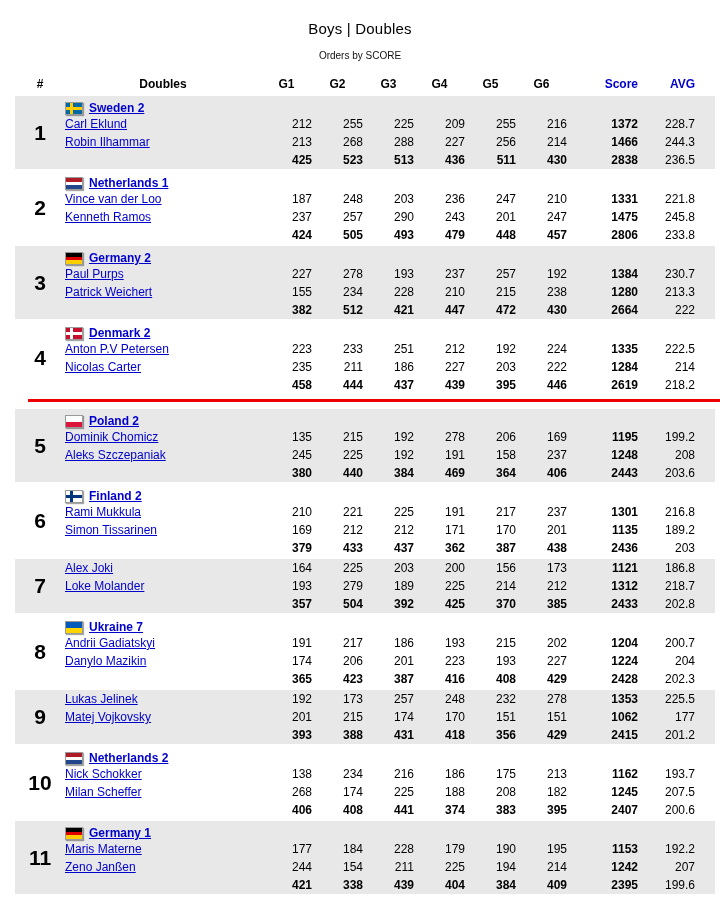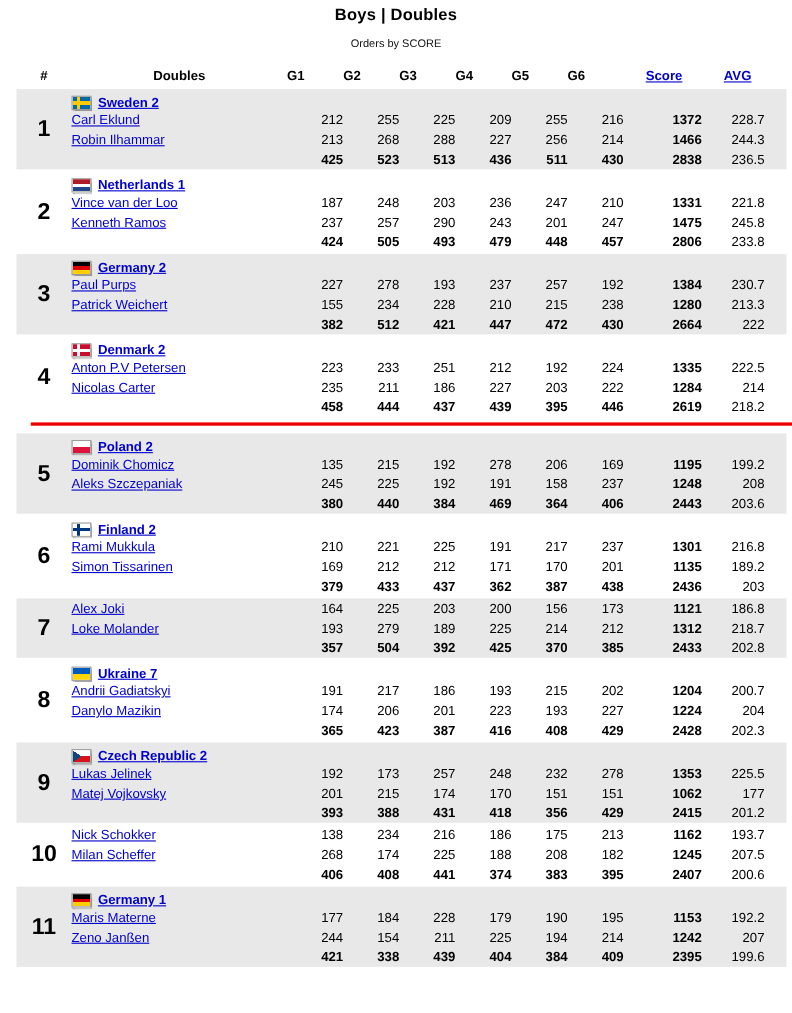--- a/index.html
+++ b/index.html
@@ -1,33 +1,33 @@
 <!DOCTYPE html>
 <html style="--link: #0000cc; --stripe: #e8e8e8; --cut: #ee0000;"><head>
 <meta charset="utf-8">
 <style>
   html,body{margin:0;padding:0;}
   body{
     width:720px;height:921px;overflow:hidden;background:#ffffff;
     font-family:"Liberation Sans","DejaVu Sans",sans-serif;color:#000;
   }
-  .page-title{padding-top:5px;font-size:15px;font-weight:bold;text-align:center;letter-spacing:.2px;}
+  .page-title{padding-top:20px;font-size:15px;font-weight:normal;text-align:center;letter-spacing:.2px;}
   .page-subtitle{font-size:10px;text-align:center;margin-top:13px;color:#111;}
 
   .header-row{
     display:grid;
     grid-template-columns:50px 196px repeat(6,51px) 71px 57px 20px;
     margin:14px 0 5px 15px;width:700px;
     font-size:12px;font-weight:bold;height:16px;align-items:end;
   }
   .h-rank{text-align:center;}
   .h-doubles{text-align:center;}
   .h-games{display:contents;}
-  .gh{text-align:left;}
-  .h-score,.h-avg{color:var(--link,#0000cc);text-decoration:underline;cursor:pointer;margin-left:20px;}
+  .gh{text-align:center;}
+  .h-score,.h-avg{text-align:right;color:var(--link,#0000cc);cursor:pointer;}
 
   .teams-list{margin-left:15px;width:700px;}
   .team-block{
     position:relative;box-sizing:border-box;
     padding-left:50px;margin-bottom:2px;width:700px;
   }
   .team-block.striped{background:var(--stripe,#e8e8e8);}
   .rank-cell{
     position:absolute;left:0;top:0;bottom:0;width:50px;
     display:flex;align-items:center;justify-content:center;
@@ -428,30 +428,20 @@
           <div class="cell num">387</div>
           <div class="cell num">416</div>
           <div class="cell num">408</div>
           <div class="cell num">429</div>
           <div class="cell num score-val">2428</div>
           <div class="cell avg-val">202.3</div>
         </div>
       </div>
       <div class="team-block striped">
         <div class="rank-cell">9</div>
-        <div class="line team-line">
-          <span class="flag">
-            <svg xmlns="http://www.w3.org/2000/svg" width="16" height="11" viewBox="0 0 16 11" shape-rendering="crispEdges">
-              <rect width="16" height="5.5" fill="#ffffff"></rect>
-              <rect y="5.5" width="16" height="5.5" fill="#d7141a"></rect>
-              <polygon points="0,0 8,5.5 0,11" fill="#11457e"></polygon>
-            </svg>
-          </span>
-          <a class="team-link">Czech Republic 2</a>
-        </div>
         <div class="line player-line">
           <a class="player-link">Lukas Jelinek</a>
           <div class="cell num">192</div>
           <div class="cell num">173</div>
           <div class="cell num">257</div>
           <div class="cell num">248</div>
           <div class="cell num">232</div>
           <div class="cell num">278</div>
           <div class="cell num score-val">1353</div>
           <div class="cell avg-val">225.5</div>
@@ -474,20 +464,30 @@
           <div class="cell num">431</div>
           <div class="cell num">418</div>
           <div class="cell num">356</div>
           <div class="cell num">429</div>
           <div class="cell num score-val">2415</div>
           <div class="cell avg-val">201.2</div>
         </div>
       </div>
       <div class="team-block">
         <div class="rank-cell">10</div>
+        <div class="line team-line">
+          <span class="flag">
+            <svg xmlns="http://www.w3.org/2000/svg" width="16" height="11" viewBox="0 0 16 11" shape-rendering="crispEdges">
+              <rect width="16" height="4" fill="#ae1c28"></rect>
+              <rect y="4" width="16" height="3" fill="#ffffff"></rect>
+              <rect y="7" width="16" height="4" fill="#21468b"></rect>
+            </svg>
+          </span>
+          <a class="team-link">Netherlands 2</a>
+        </div>
         <div class="line player-line">
           <a class="player-link">Nick Schokker</a>
           <div class="cell num">138</div>
           <div class="cell num">234</div>
           <div class="cell num">216</div>
           <div class="cell num">186</div>
           <div class="cell num">175</div>
           <div class="cell num">213</div>
           <div class="cell num score-val">1162</div>
           <div class="cell avg-val">193.7</div>

